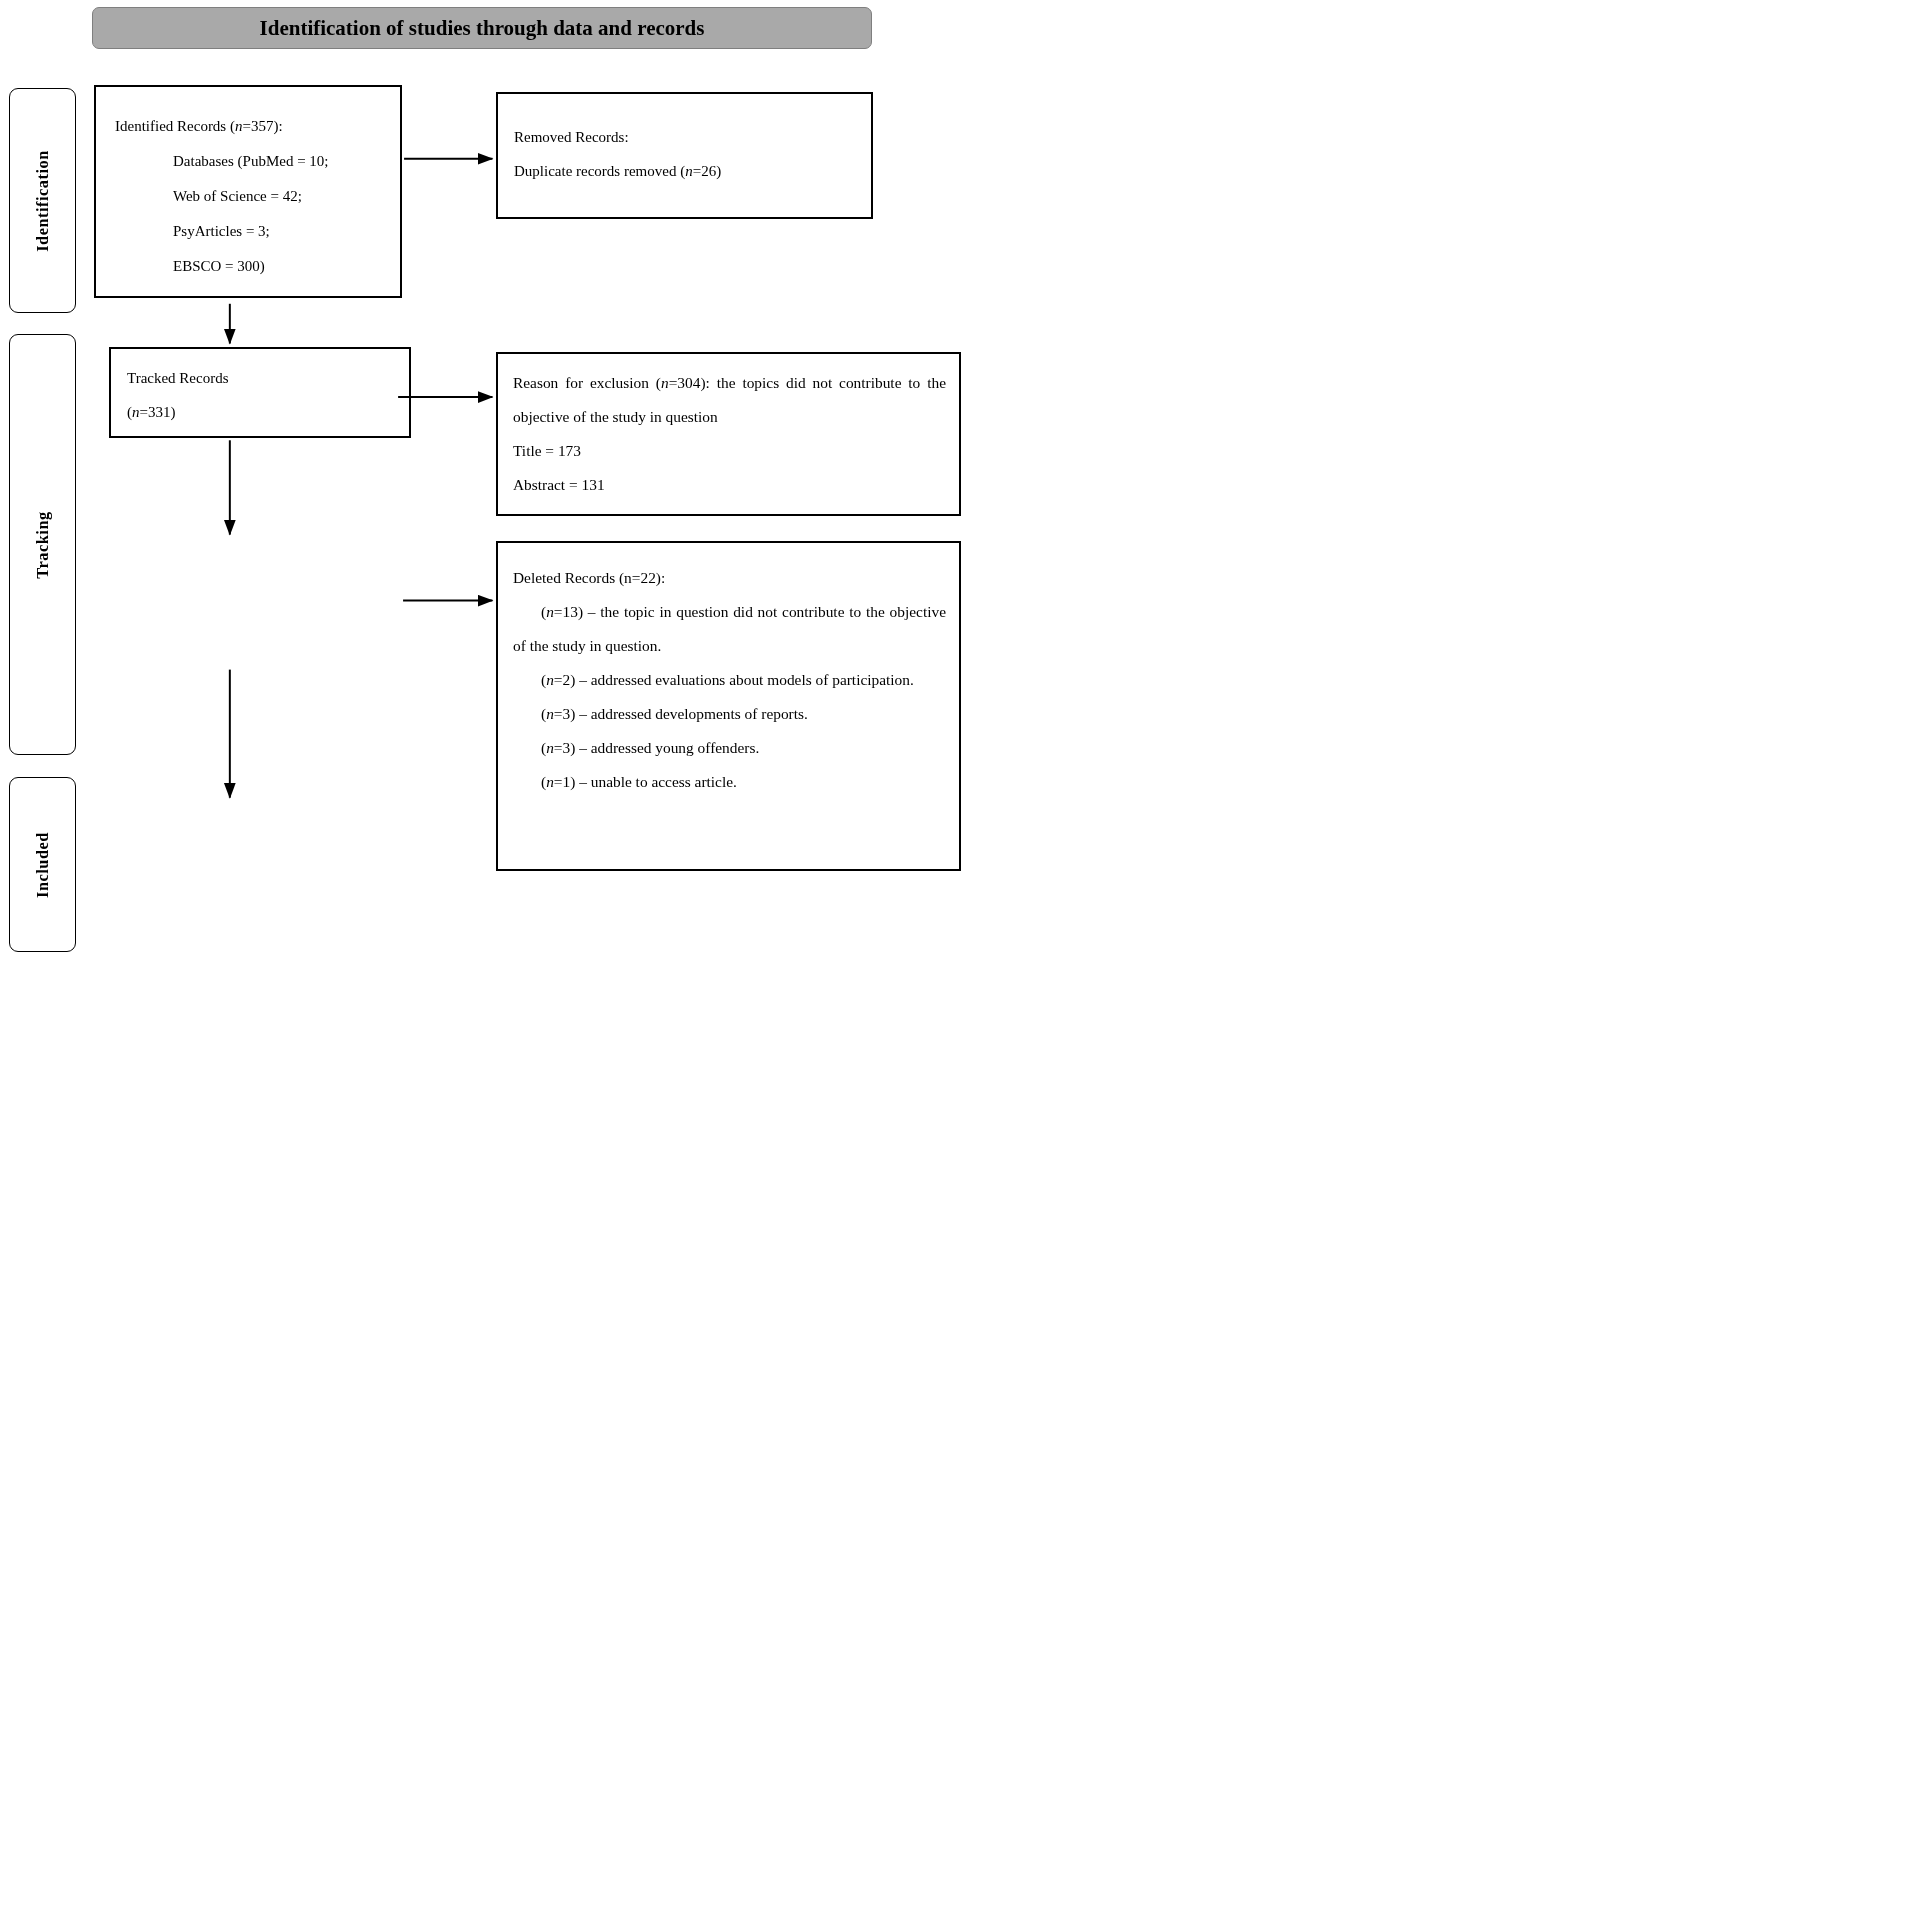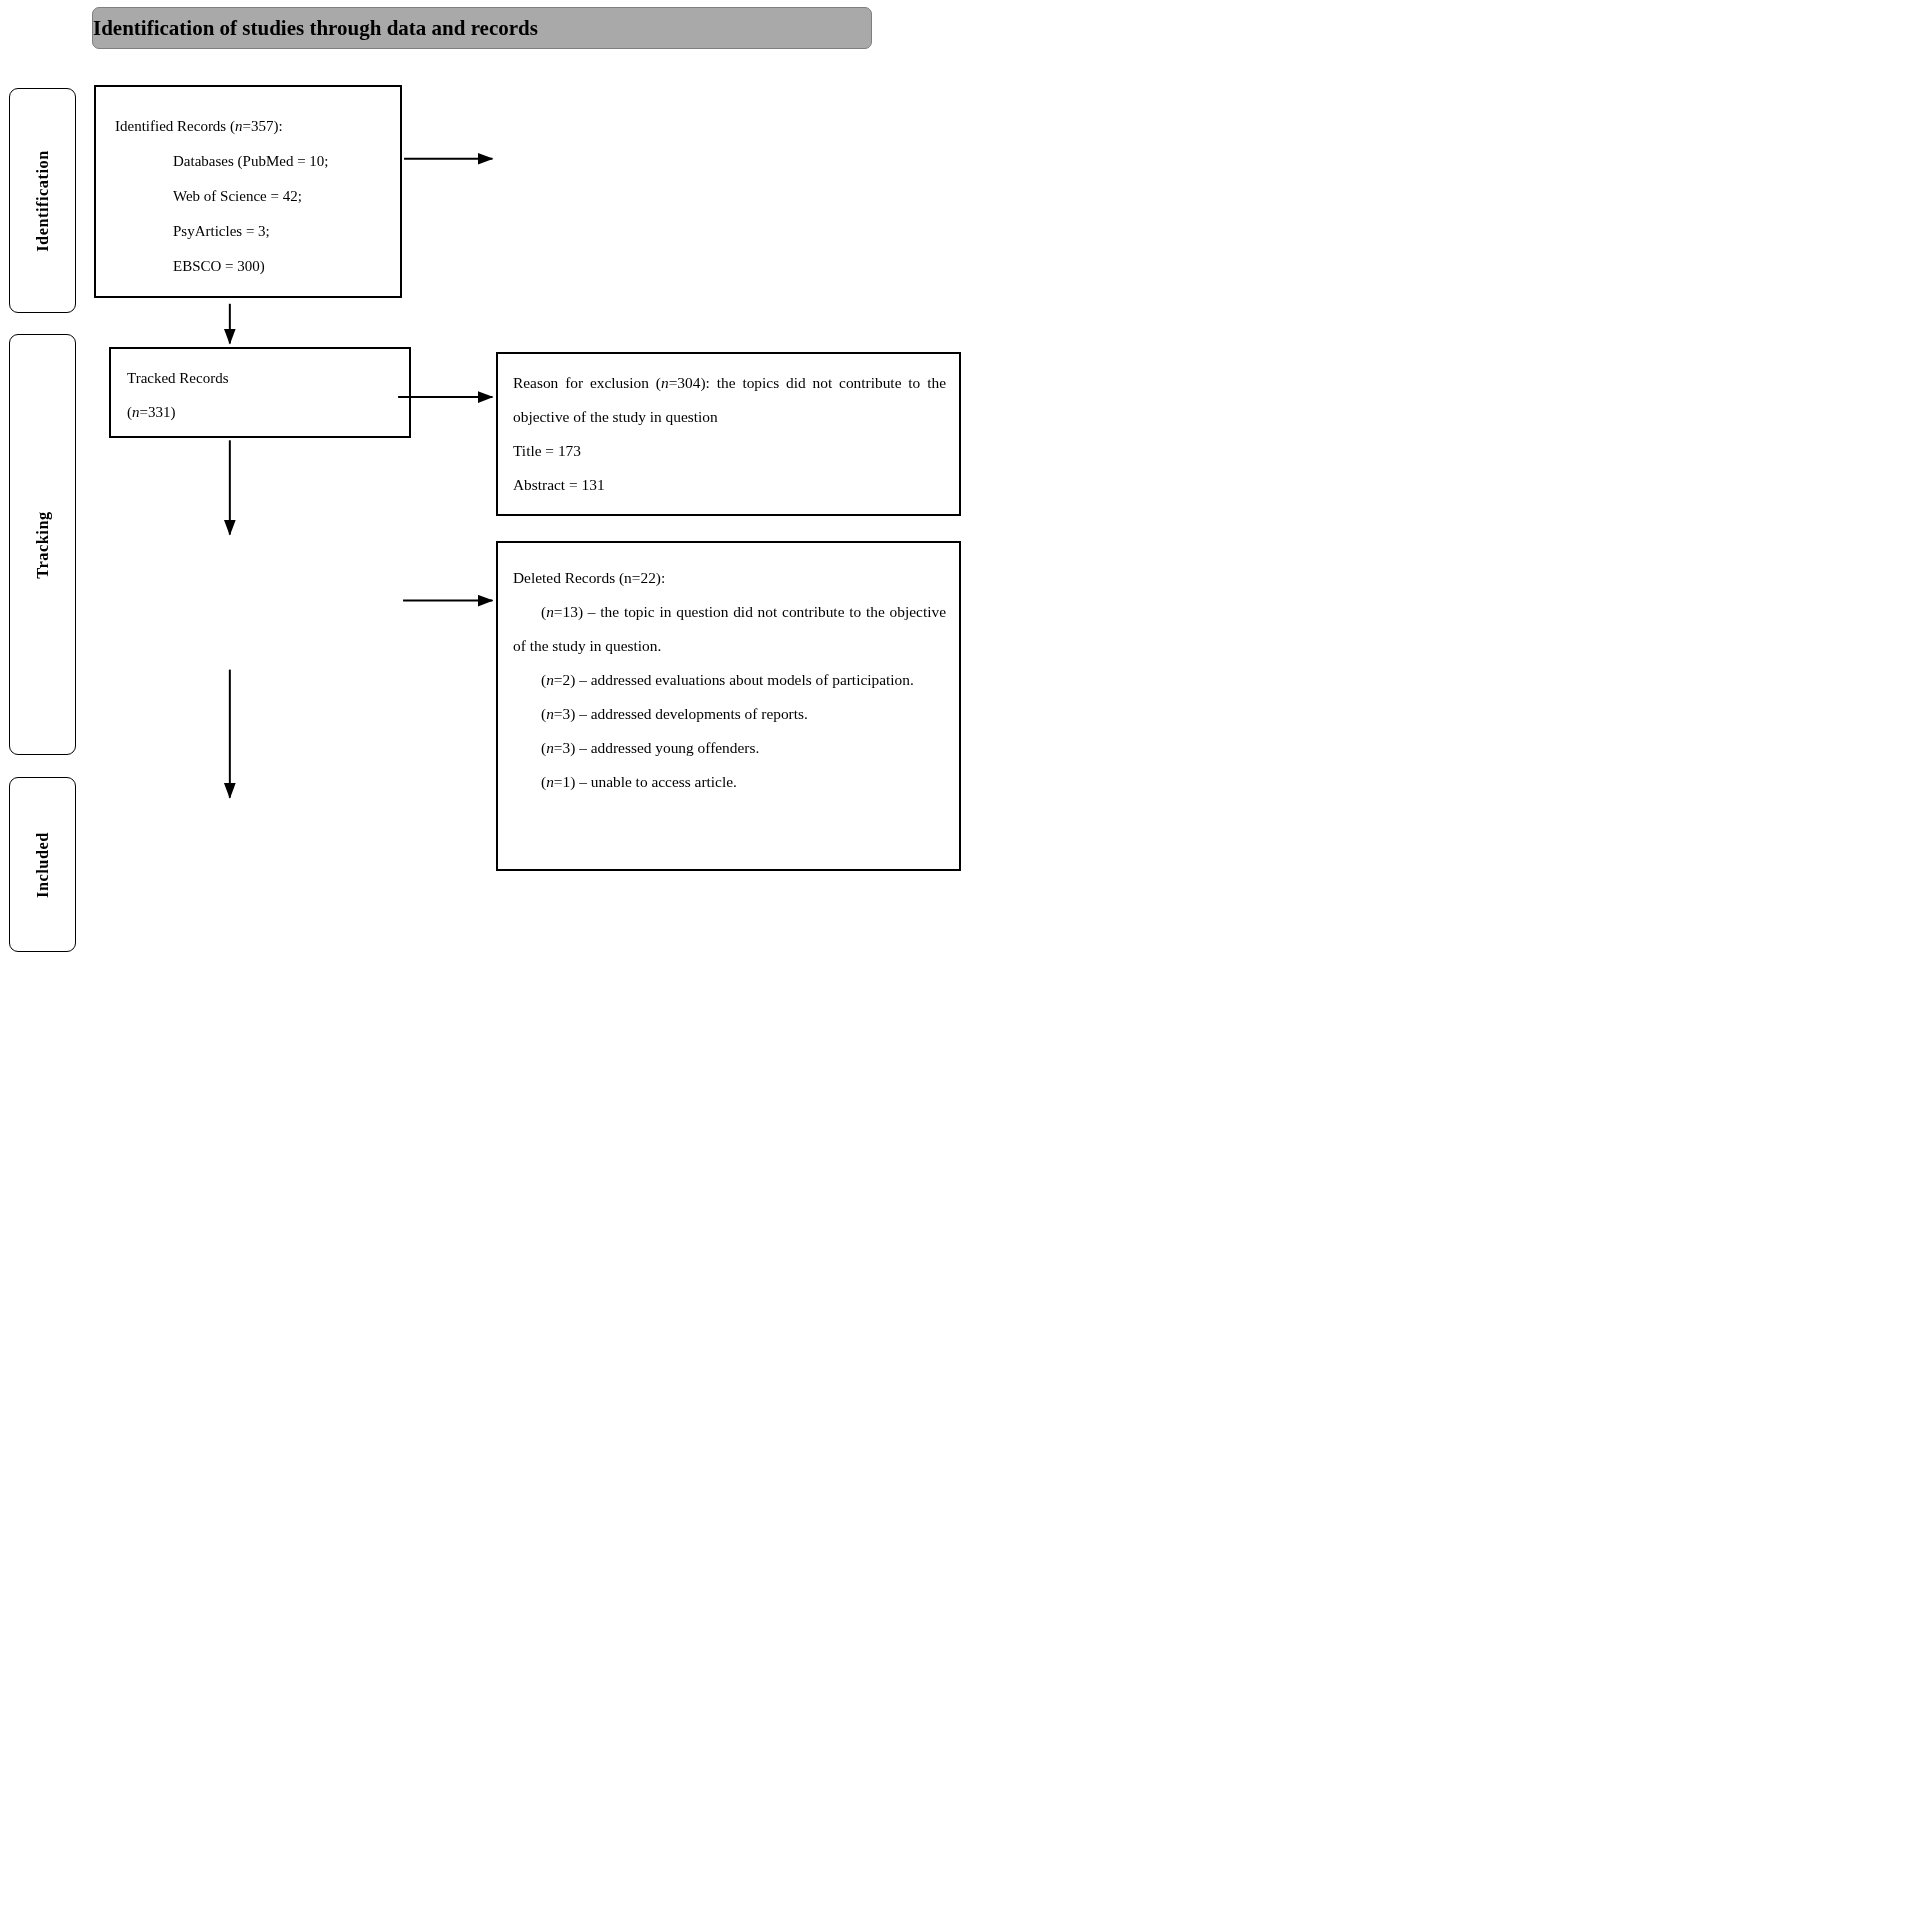--- a/index.html
+++ b/index.html
@@ -4,21 +4,21 @@
 <title>PRISMA Flow Diagram</title>
 <style>
   * { margin:0; padding:0; box-sizing:border-box; }
   html,body { background:#ffffff; }
   body { font-family:"Liberation Serif", serif; color:#000; }
   .page { position:relative; width:963px; height:959px; background:#fff; overflow:hidden; }
 
   .banner {
     position:absolute; left:92px; top:7px; width:780px; height:42px;
     background:#a9a9a9; border:1.5px solid #7f7f7f; border-radius:7px;
-    display:flex; align-items:center; justify-content:flex-start;
+    display:flex; align-items:center; justify-content:center;
   }
   .banner .banner-text { font-weight:bold; font-size:21px; }
 
   .stage {
     position:absolute; left:9.4px; width:67px;
     border:1.5px solid #000; border-radius:9px; background:#fff;
     display:flex; align-items:center; justify-content:center;
   }
   .stage .vtext {
     transform:rotate(-90deg); white-space:nowrap;
@@ -69,20 +69,24 @@
   </div>
 
   <div class="box box-identified">
     <div class="line">Identified Records (<i>n</i>=357):</div>
     <div class="line indent">Databases (PubMed = 10;</div>
     <div class="line indent">Web of Science = 42;</div>
     <div class="line indent">PsyArticles = 3;</div>
     <div class="line indent">EBSCO = 300)</div>
   </div>
 
+  <div class="box box-removed">
+    <div class="line">Removed Records:</div>
+    <div class="line">Duplicate records removed (<i>n</i>=26)</div>
+  </div>
 
   <div class="box box-tracked">
     <div class="line">Tracked Records</div>
     <div class="line">(<i>n</i>=331)</div>
   </div>
 
   <div class="box box-exclusion">
     <div>Reason for exclusion (<i>n</i>=304): the topics did not contribute to the objective of the study in question</div>
     <div>Title = 173</div>
     <div>Abstract = 131</div>

